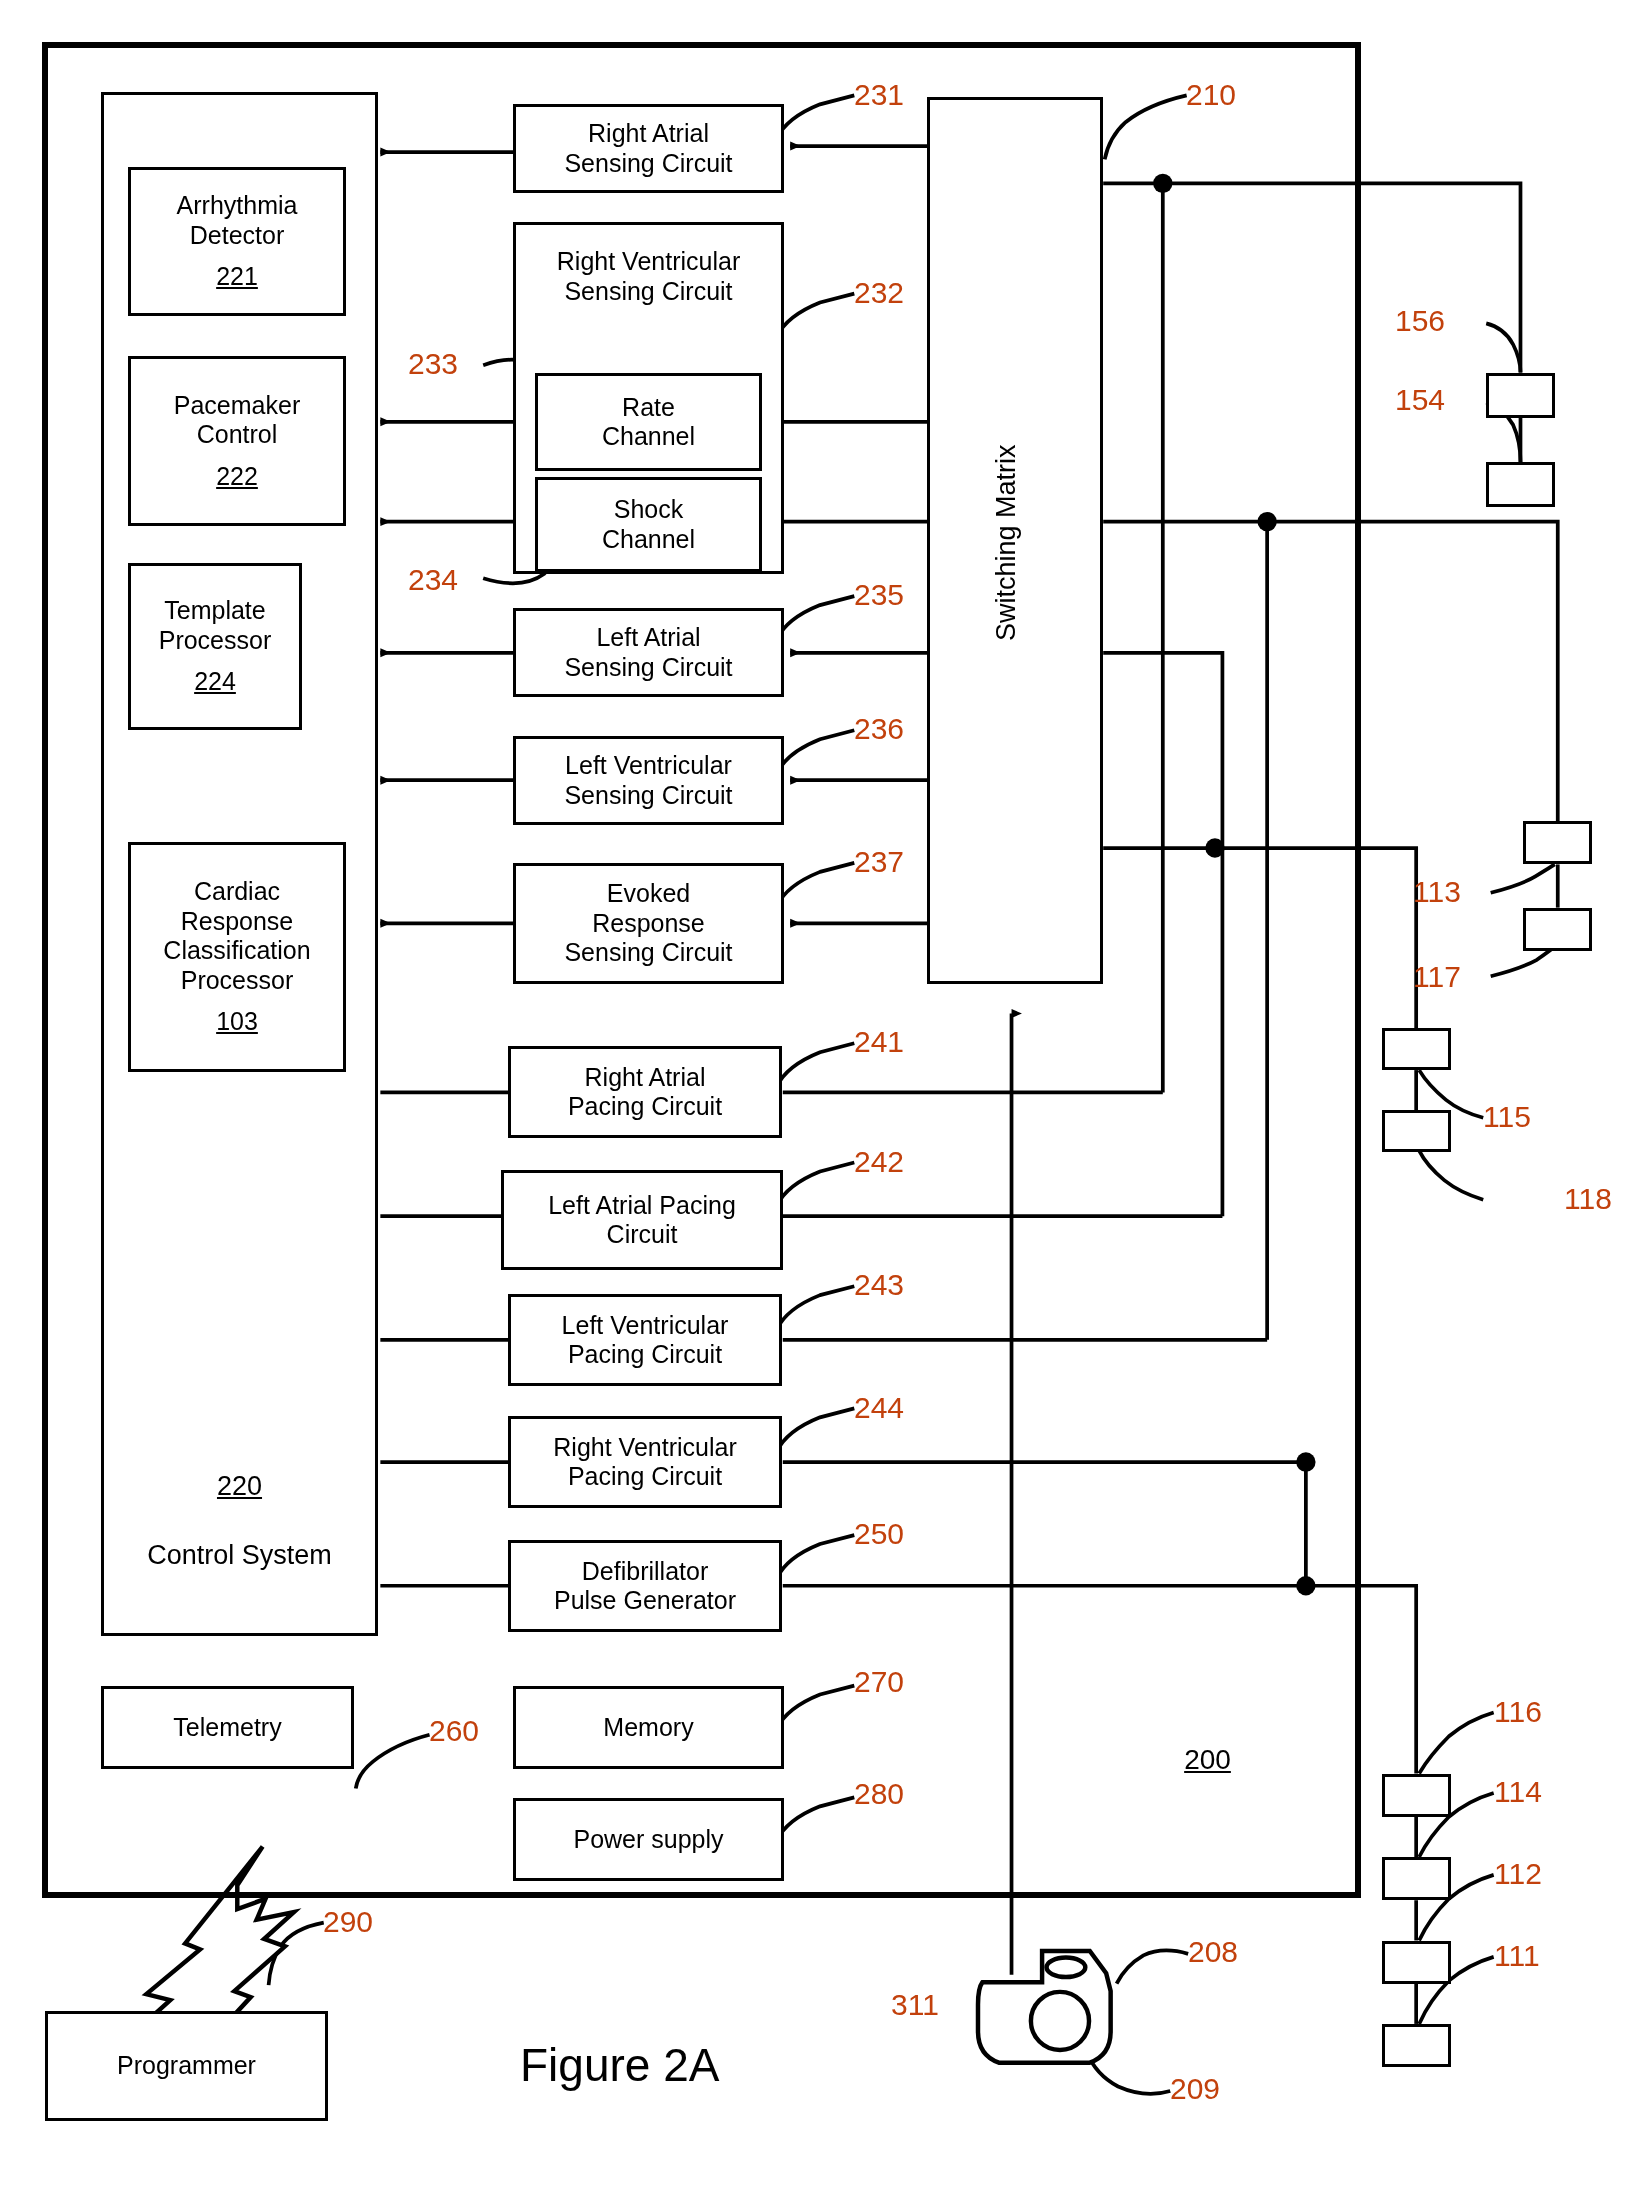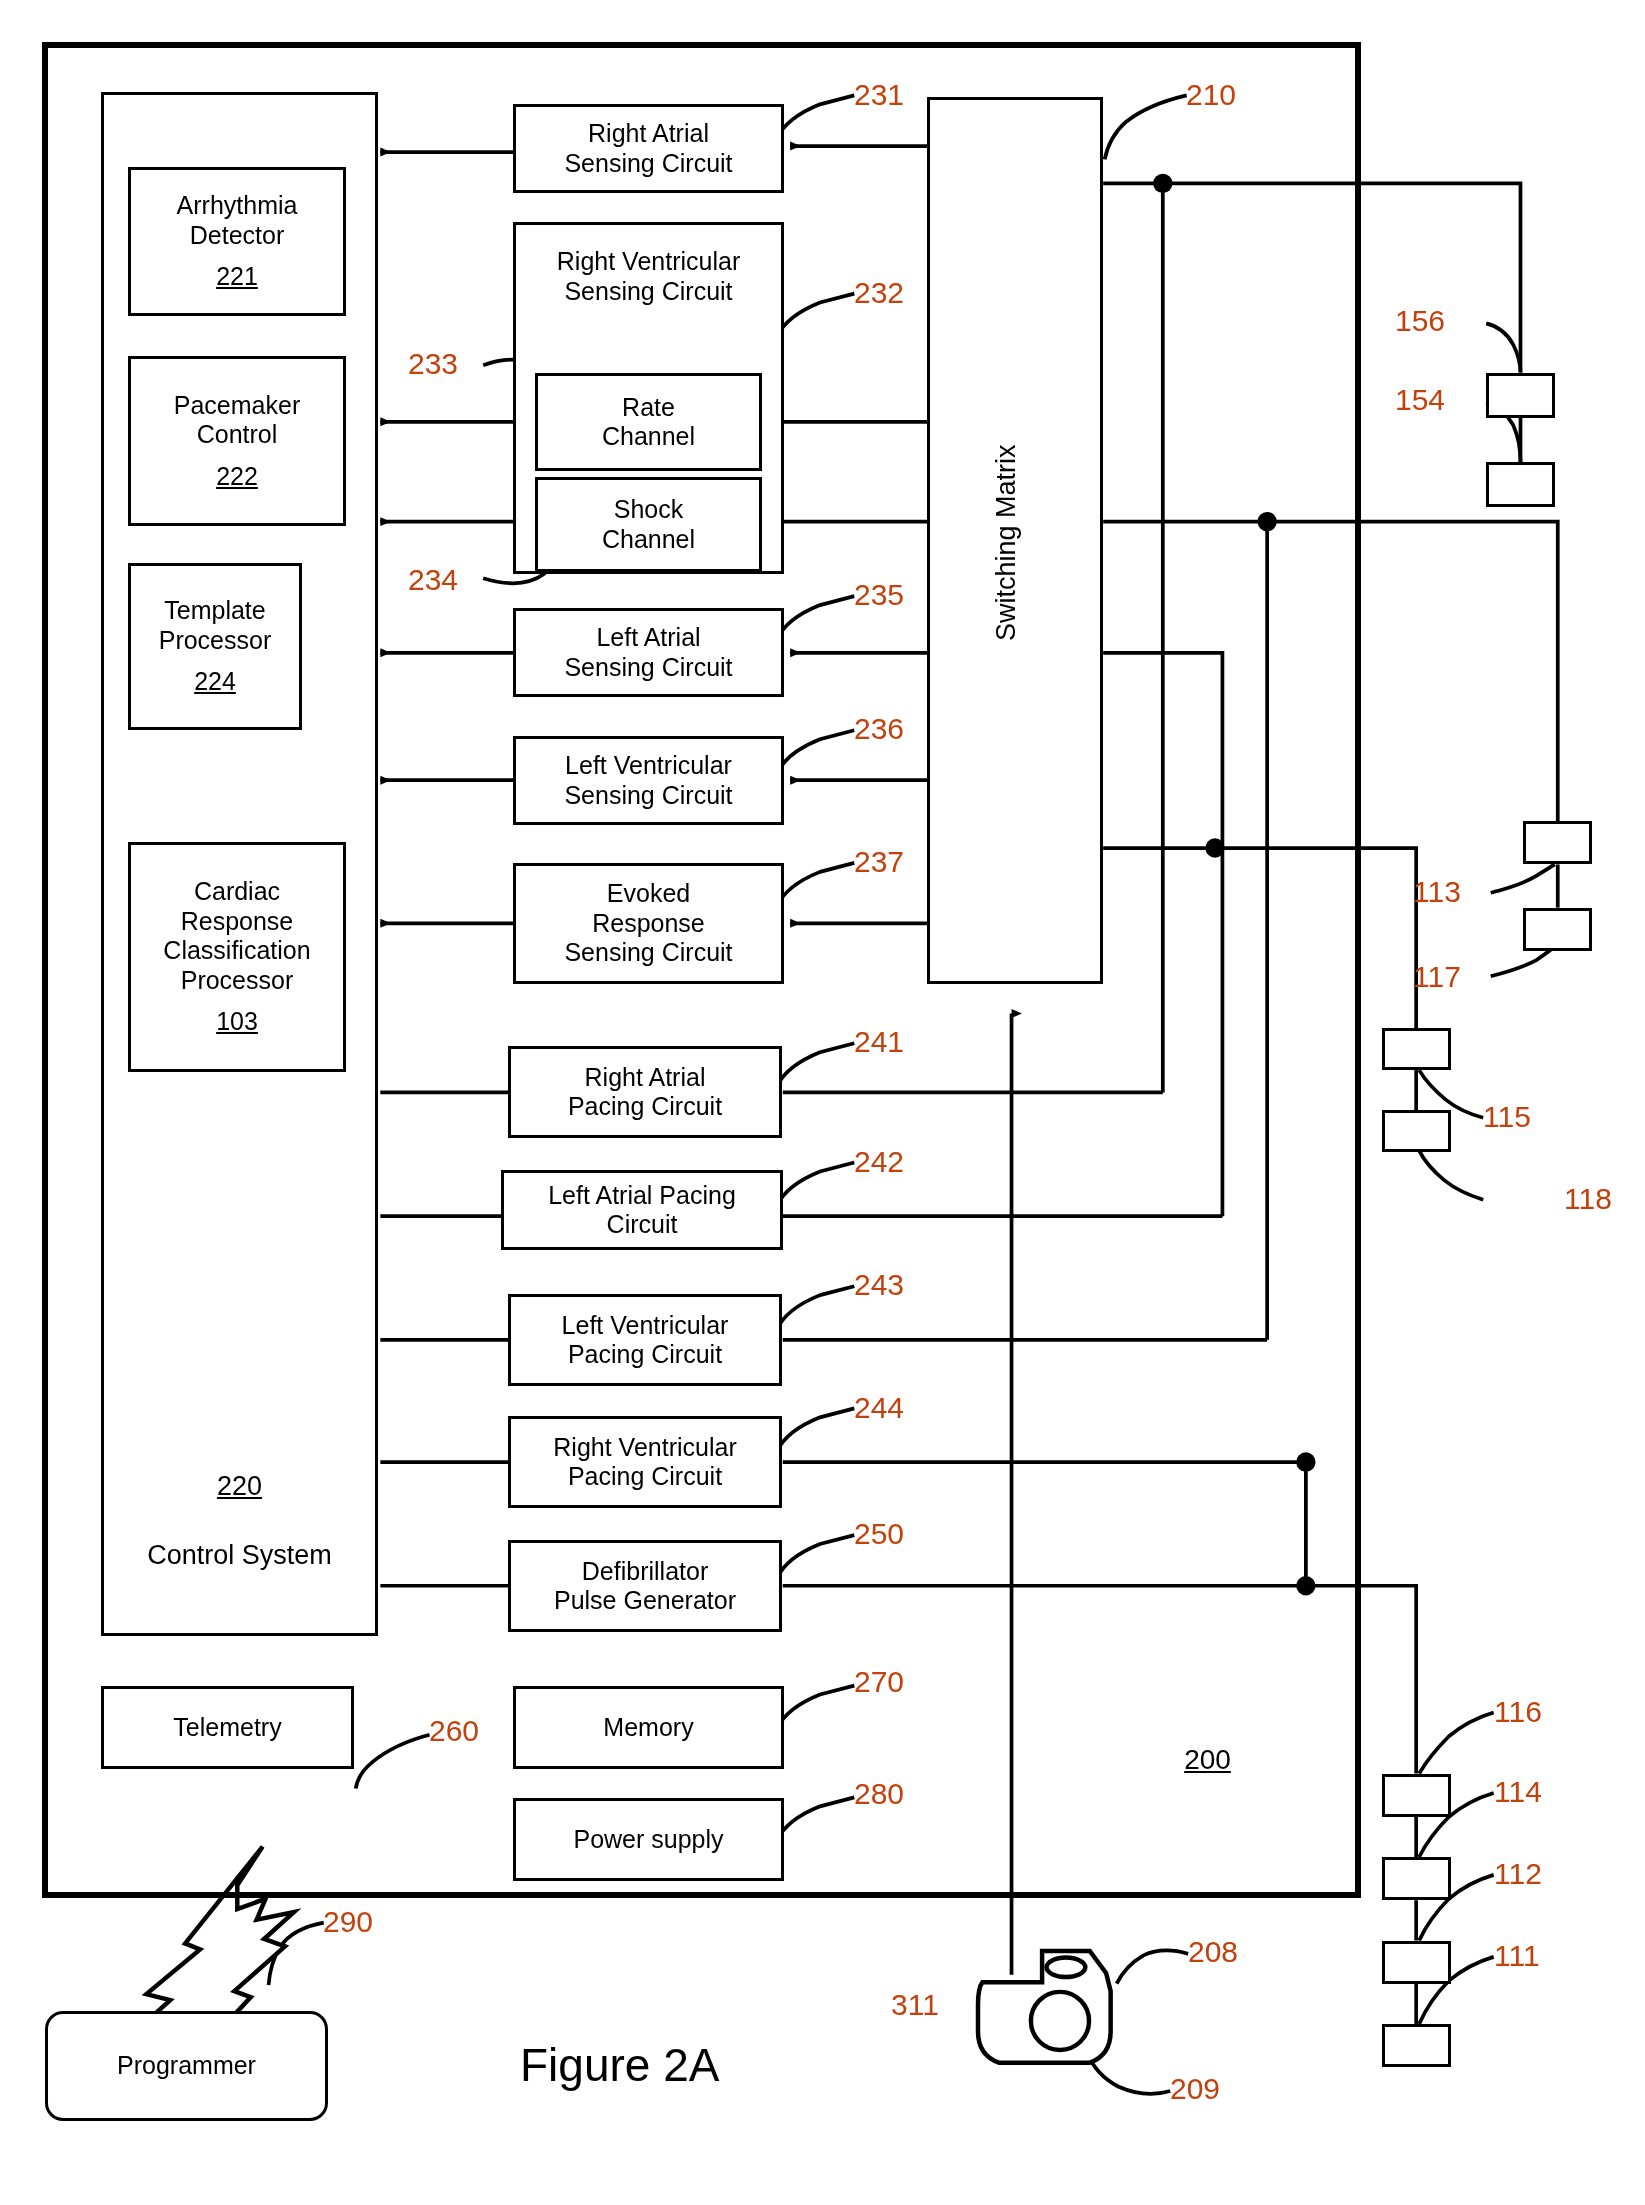--- a/index.html
+++ b/index.html
@@ -228,21 +228,21 @@
     <span class="t">Sensing Circuit</span>
   </div>
   <div class="ref" style="left:854px;top:845px;">237</div>
 
   <div class="box" style="left:508px;top:1046px;width:274px;height:92px;">
     <span class="t">Right Atrial</span>
     <span class="t">Pacing Circuit</span>
   </div>
   <div class="ref" style="left:854px;top:1025px;">241</div>
 
-  <div class="box" style="left:501px;top:1170px;width:282px;height:80px;">
+  <div class="box" style="left:501px;top:1170px;width:282px;height:100px;">
     <span class="t">Left Atrial Pacing</span>
     <span class="t">Circuit</span>
   </div>
   <div class="ref" style="left:854px;top:1145px;">242</div>
 
   <div class="box" style="left:508px;top:1294px;width:274px;height:92px;">
     <span class="t">Left Ventricular</span>
     <span class="t">Pacing Circuit</span>
   </div>
   <div class="ref" style="left:854px;top:1268px;">243</div>
@@ -273,21 +273,21 @@
   </div>
   <div class="ref" style="left:854px;top:1665px;">270</div>
 
   <div class="box" style="left:513px;top:1798px;width:271px;height:83px;">
     <span class="t">Power supply</span>
   </div>
   <div class="ref" style="left:854px;top:1777px;">280</div>
 
   <div class="plain uline" style="left:1163px;top:1744px;width:89px;font-size:28px;">200</div>
 
-  <div class="box" style="left:45px;top:2011px;width:283px;height:110px;border-radius:18px;">
+  <div class="box" style="left:45px;top:2011px;width:283px;height:110px;">
     <span class="t">Programmer</span>
   </div>
   <div class="ref" style="left:323px;top:1905px;">290</div>
 
   <div class="caption" style="left:520px;top:2038px;">Figure 2A</div>
 
   <div class="elec" style="left:1486px;top:373px;width:69px;height:45px;"></div>
   <div class="ref" style="left:1395px;top:304px;">156</div>
 
   <div class="elec" style="left:1486px;top:462px;width:69px;height:45px;"></div>

